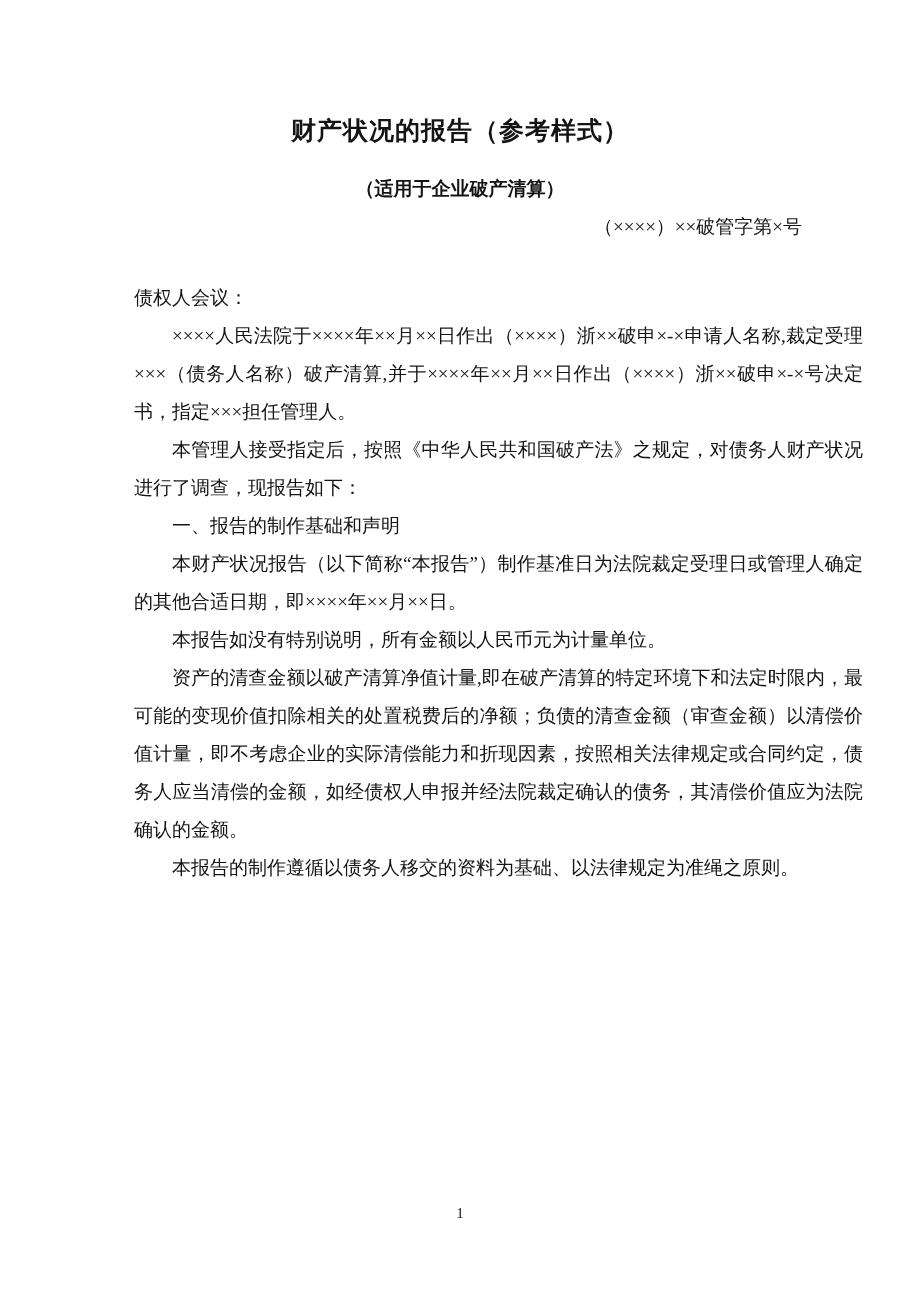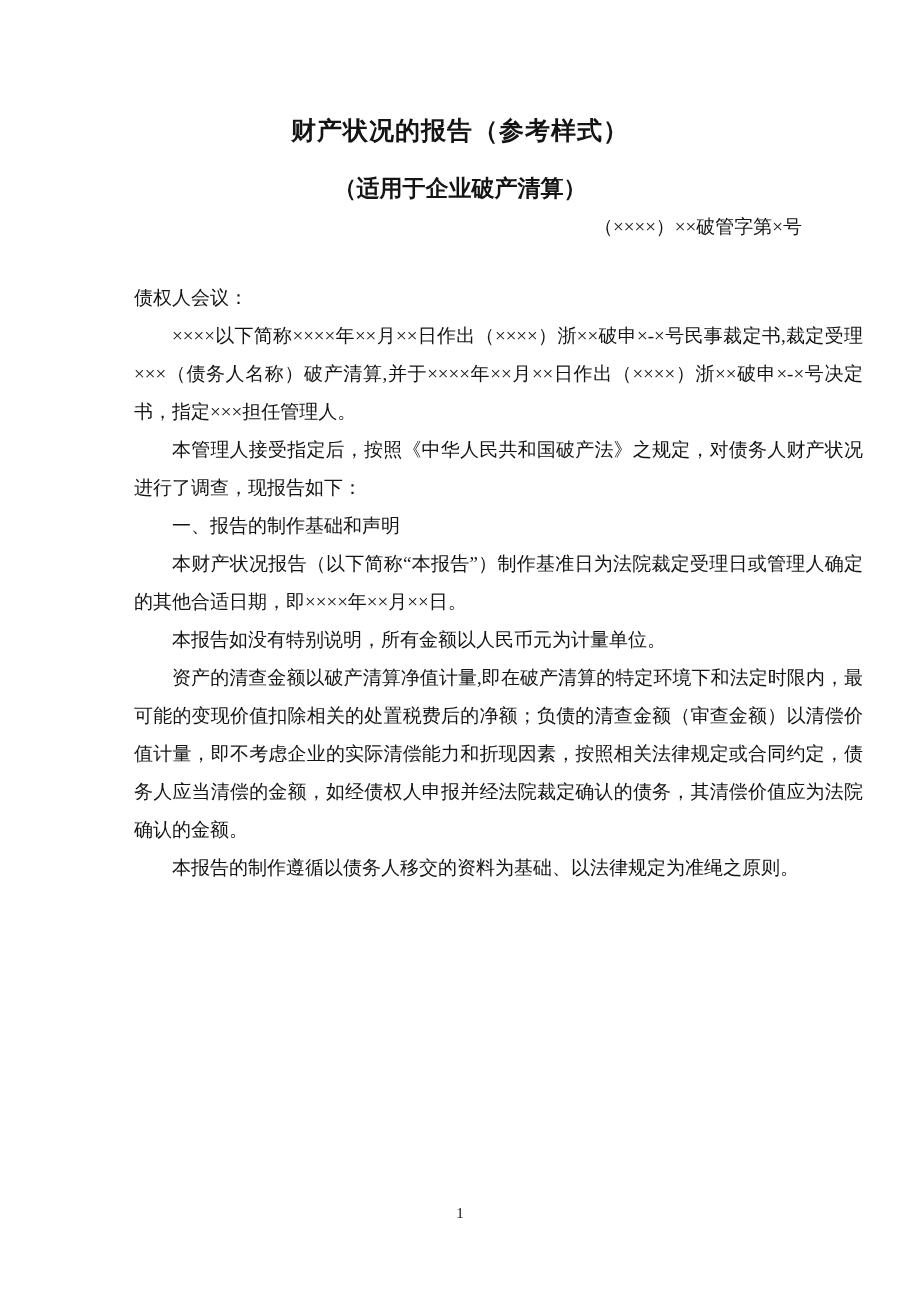--- a/index.html
+++ b/index.html
@@ -22,21 +22,21 @@
     padding-top: 110px;
     text-align: center;
     font-size: 25px;
     font-weight: bold;
     line-height: 42px;
     letter-spacing: 1px;
   }
   .doc-subtitle {
     margin-top: 22px;
     text-align: center;
-    font-size: 23px;
+    font-size: 19px;
     font-weight: bold;
     line-height: 30px;
   }
   .doc-number {
     margin-top: 8px;
     text-align: right;
     padding-right: 118px;
     font-size: 19px;
     line-height: 30px;
   }
@@ -69,21 +69,21 @@
 
   <h2 class="doc-subtitle">（适用于企业破产清算）</h2>
 
   <div class="doc-number">（××××）××破管字第×号</div>
 
   <div class="content">
 
     <p class="para">债权人会议：</p>
 
 
-    <p class="para indent">××××以下简称××××年××月××日作出（××××）浙××破申×-×号民事裁定书,裁定受理×××（债务人名称）破产清算,并于××××年××月××日作出（××××）浙××破申×-×号决定书，指定×××担任管理人。</p>
+    <p class="para indent">××××人民法院于××××年××月××日作出（××××）浙××破申×-×申请人名称,裁定受理×××（债务人名称）破产清算,并于××××年××月××日作出（××××）浙××破申×-×号决定书，指定×××担任管理人。</p>
 
     <p class="para indent">本管理人接受指定后，按照《中华人民共和国破产法》之规定，对债务人财产状况进行了调查，现报告如下：</p>
 
     <p class="para indent bold">一、报告的制作基础和声明</p>
 
     <p class="para indent">本财产状况报告（以下简称“本报告”）制作基准日为法院裁定受理日或管理人确定的其他合适日期，即××××年××月××日。</p>
 
     <p class="para indent">本报告如没有特别说明，所有金额以人民币元为计量单位。</p>
 
 

